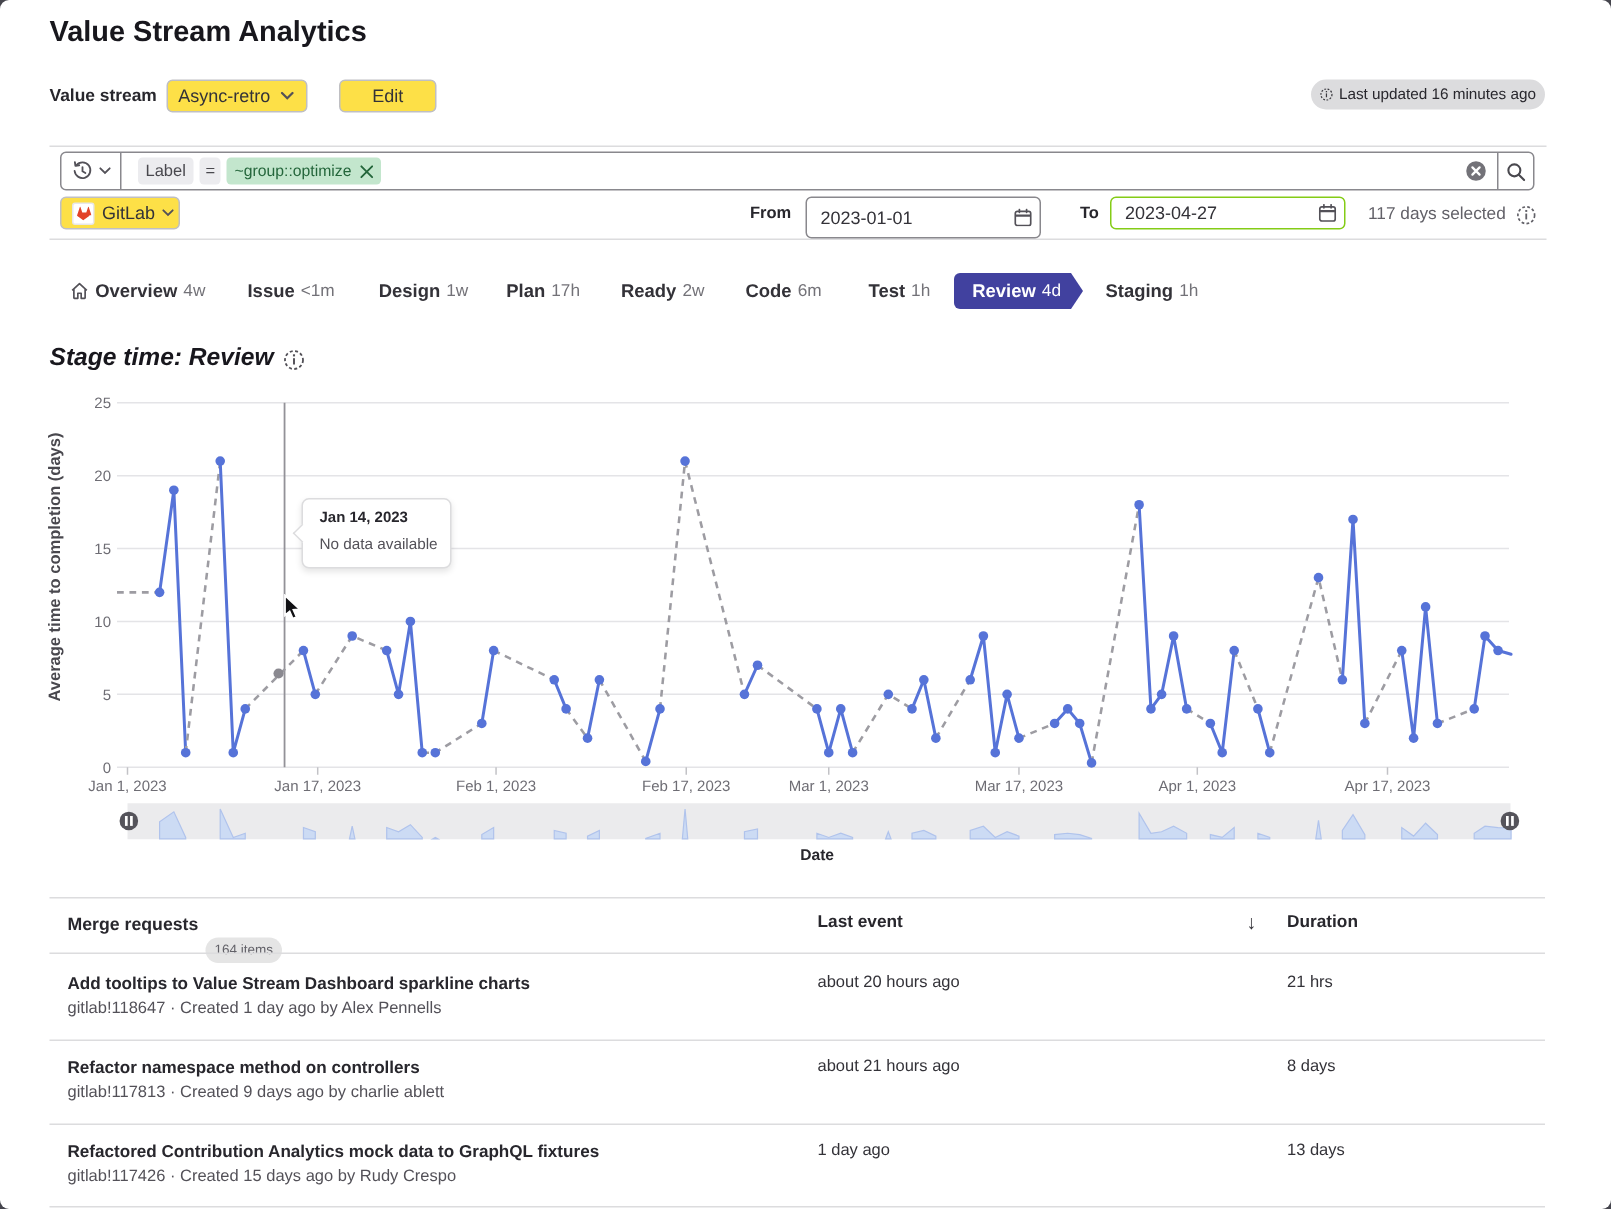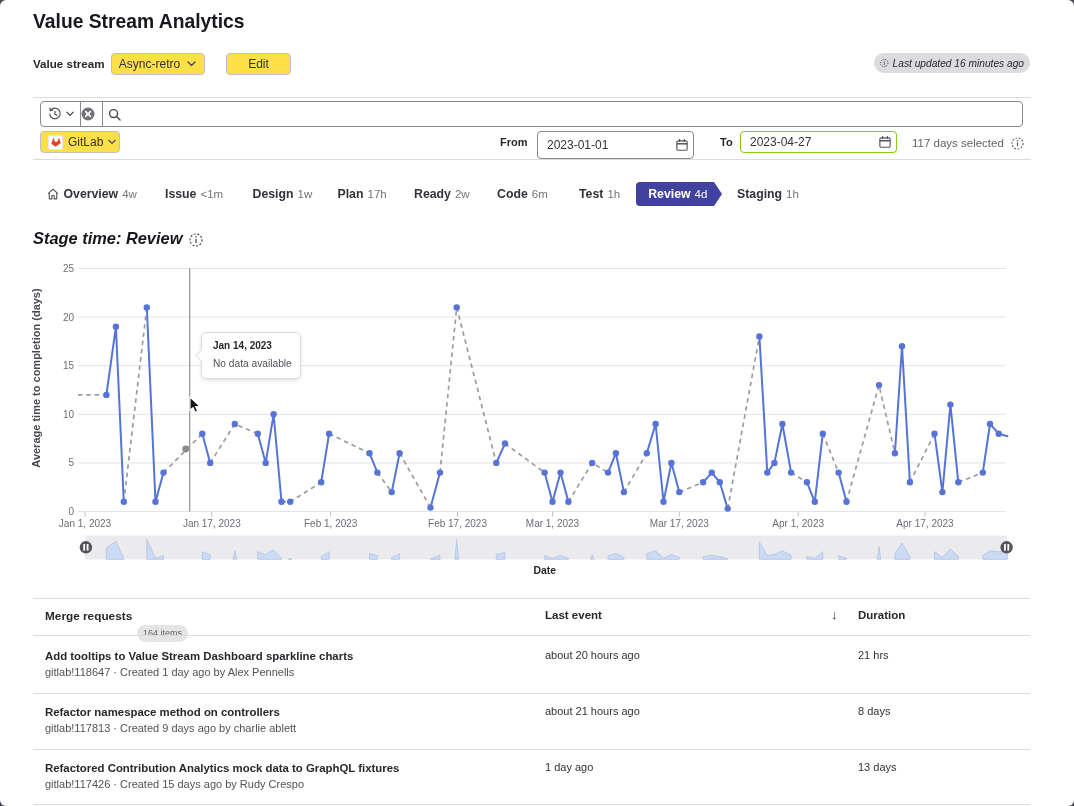--- a/index.html
+++ b/index.html
@@ -34,21 +34,21 @@
 <div class="abs b" style="left:33px;top:11px;font-size:19.3px;color:#18171d;">Value Stream Analytics</div>
 
 <div class="abs b" style="left:33px;top:57px;font-size:11.6px;">Value stream</div>
 <div class="btn" style="left:110.5px;top:53px;width:94px;height:22px;gap:7px;">Async-retro
   <svg class="ic" width="9" height="6" viewBox="0 0 9 6">
       <path d="M1 1l3.5 3.5L8 1" fill="none" stroke="#535158" stroke-width="1.5" stroke-linecap="round"></path>
     </svg>
 </div>
 <div class="btn" style="left:226px;top:53px;width:65px;height:22px;">Edit</div>
 
-<div class="abs" style="left:874px;top:53px;width:156px;height:20px;background:#dcdcde;border-radius:10px;display:flex;align-items:center;padding:0 6px;gap:4px;font-style:italic;">
+<div class="abs" style="left:874px;top:53px;width:156px;height:20px;background:#dcdcde;border-radius:10px;display:flex;align-items:center;padding:0 6px;gap:4px;">
   <svg class="ic" width="12" height="12" viewBox="0 0 14 14">
       <circle cx="7" cy="7" r="6" fill="none" stroke="#3a393f" stroke-width="1.3" stroke-dasharray="2,1.6"></circle>
       <rect x="6.35" y="5.8" width="1.3" height="4.2" fill="#3a393f"></rect>
       <rect x="6.3" y="3.2" width="1.4" height="1.4" fill="#3a393f"></rect>
     </svg>
   <span style="font-size:10.2px;color:#28272d;white-space:nowrap;">Last updated 16 minutes ago</span>
 </div>
 
 <div class="abs" style="left:33px;top:97px;width:998px;height:1px;background:#dcdcde;"></div>
 <div class="abs" style="left:33px;top:159px;width:998px;height:1px;background:#dcdcde;"></div>
@@ -56,20 +56,29 @@
 <div class="abs" style="left:40px;top:101px;width:983px;height:26px;border:1px solid #89888d;border-radius:4px;background:#fff;display:flex;align-items:center;">
   <div style="width:40px;height:100%;border-right:1px solid #89888d;display:flex;align-items:center;justify-content:center;gap:4px;">
     <svg class="ic" width="14" height="14" viewBox="0 0 16 16" fill="none" stroke="#535158" stroke-width="1.4">
       <path d="M3.3 3.6 A6 6 0 1 1 2 8" stroke-linecap="round"></path>
       <path d="M2.2 1.2 L2.6 4.1 L5.5 3.6" fill="none" stroke-linecap="round" stroke-linejoin="round"></path>
       <path d="M8 5v3.2l2.2 1.3" stroke-linecap="round"></path>
     </svg>
     <svg class="ic" width="8" height="6" viewBox="0 0 9 6">
         <path d="M1 1l3.5 3.5L8 1" fill="none" stroke="#535158" stroke-width="1.4" stroke-linecap="round"></path>
       </svg>
+  </div>
+  <div style="display:flex;align-items:center;margin-left:11px;gap:4px;flex:1;">
+    <span class="chip">Label</span>
+    <span class="chip" style="padding:0 4px;">=</span>
+    <span class="chip" style="background:#c3e6cd;color:#24663b;gap:6px;font-size:10.5px;">~group::optimize
+      <svg class="ic" width="9" height="9" viewBox="0 0 10 10">
+          <path d="M1 1l8 8M9 1l-8 8" stroke="#24663b" stroke-width="1.4" stroke-linecap="round"></path>
+        </svg>
+    </span>
   </div>
   <svg class="ic" width="14" height="14" viewBox="0 0 14 14" style="margin-right:7px;">
       <circle cx="7" cy="7" r="6.5" fill="#737278"></circle>
       <path d="M4.6 4.6l4.8 4.8M9.4 4.6l-4.8 4.8" stroke="#fff" stroke-width="1.5" stroke-linecap="round"></path>
     </svg>
   <div style="width:24.5px;height:100%;border-left:1px solid #89888d;display:flex;align-items:center;justify-content:center;">
     <svg class="ic" width="13" height="13" viewBox="0 0 14 14" fill="none" stroke="#49484e" stroke-width="1.5">
         <circle cx="6" cy="6" r="4.3"></circle>
         <path d="M9.2 9.2L13 13" stroke-linecap="round"></path>
       </svg>

